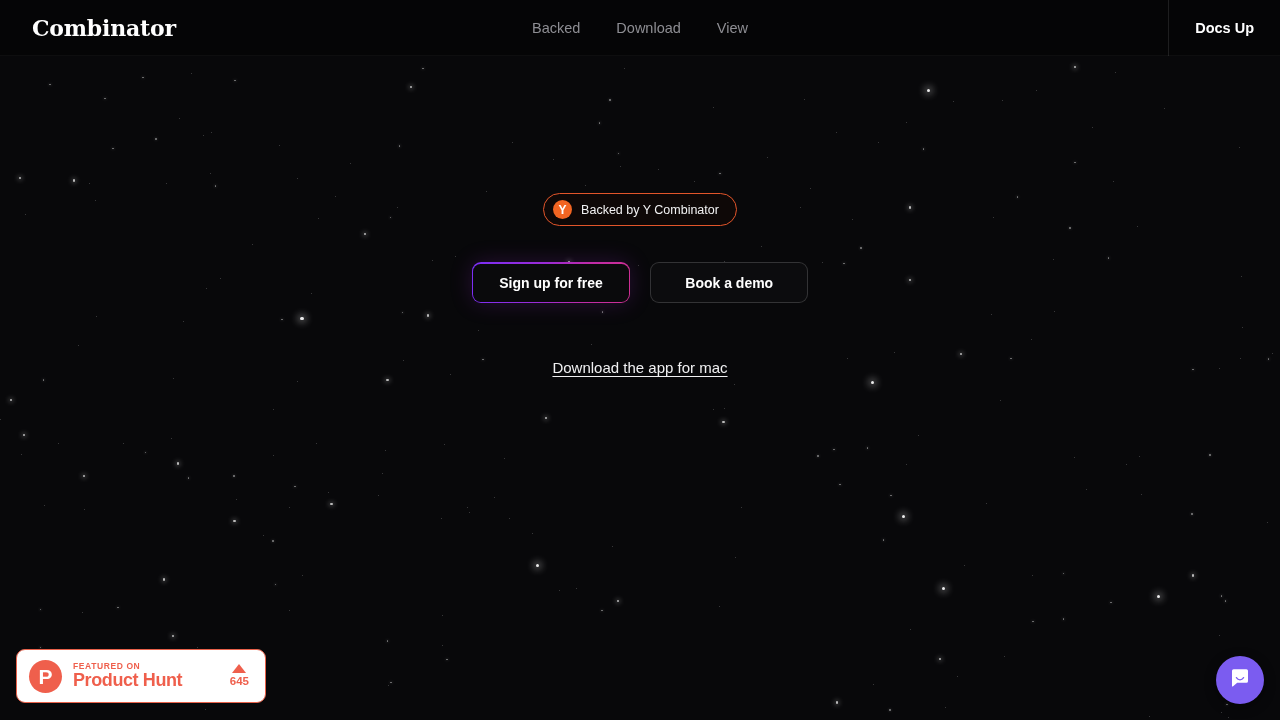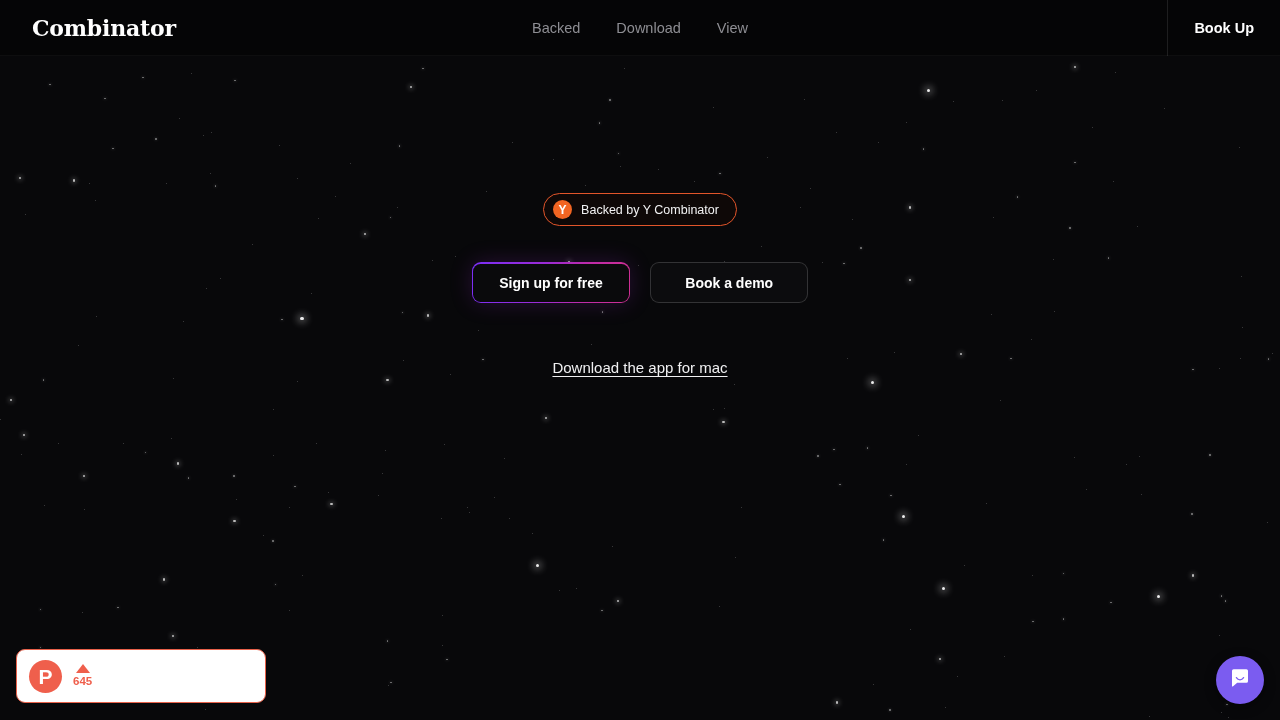--- a/index.html
+++ b/index.html
@@ -395,21 +395,21 @@
     <div class="logo">Combinator</div>
 
     <div class="nav-center">
       <a class="nav-link" href="#">Backed</a>
       <a class="nav-link" href="#">Download</a>
       <a class="nav-link" href="#">View</a>
     </div>
 
     <div class="nav-right">
       <div class="nav-divider"></div>
-      <button class="signup-btn">Book Up</button>
+      <button class="signup-btn">Docs Up</button>
     </div>
   </div>
 
   <div class="hero">
 
     <div class="yc-badge">
       <span class="yc-mark">Y</span>
       <span class="yc-text">Backed by Y Combinator</span>
     </div>
 
@@ -420,20 +420,24 @@
         <div class="cta-grad-inner">Sign up for free</div>
       </div>
       <button class="cta-outline">Book a demo</button>
     </div>
 
     <a class="download-link" href="#">Download the app for mac</a>
   </div>
 
   <a class="ph-badge" href="#">
     <span class="ph-mark">P</span>
+    <span class="ph-text">
+      <span class="ph-kicker">FEATURED ON</span>
+      <span class="ph-name">Product Hunt</span>
+    </span>
     <span class="ph-vote">
       <span class="ph-arrow"></span>
       <span class="ph-count">645</span>
     </span>
   </a>
 
   <div class="chat-widget">
     <span>
       <svg width="24" height="24" viewBox="0 0 24 24" aria-hidden="true">
         <path d="M4 4.8a1.6 1.6 0 0 1 1.6-1.6h12.8A1.6 1.6 0 0 1 20 4.8v10.4a1.6 1.6 0 0 1-1.6 1.6H9.2L4.8 20.4a.5.5 0 0 1-.8-.4V4.8z" fill="#ffffff"></path>

